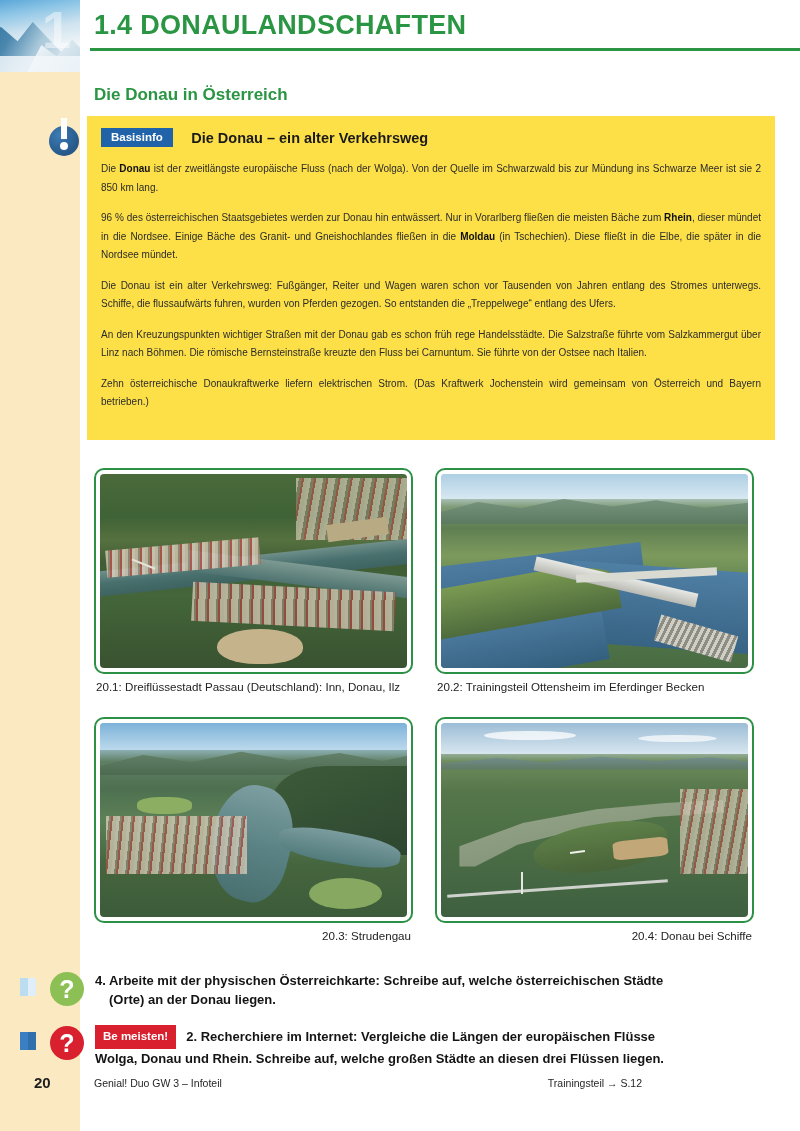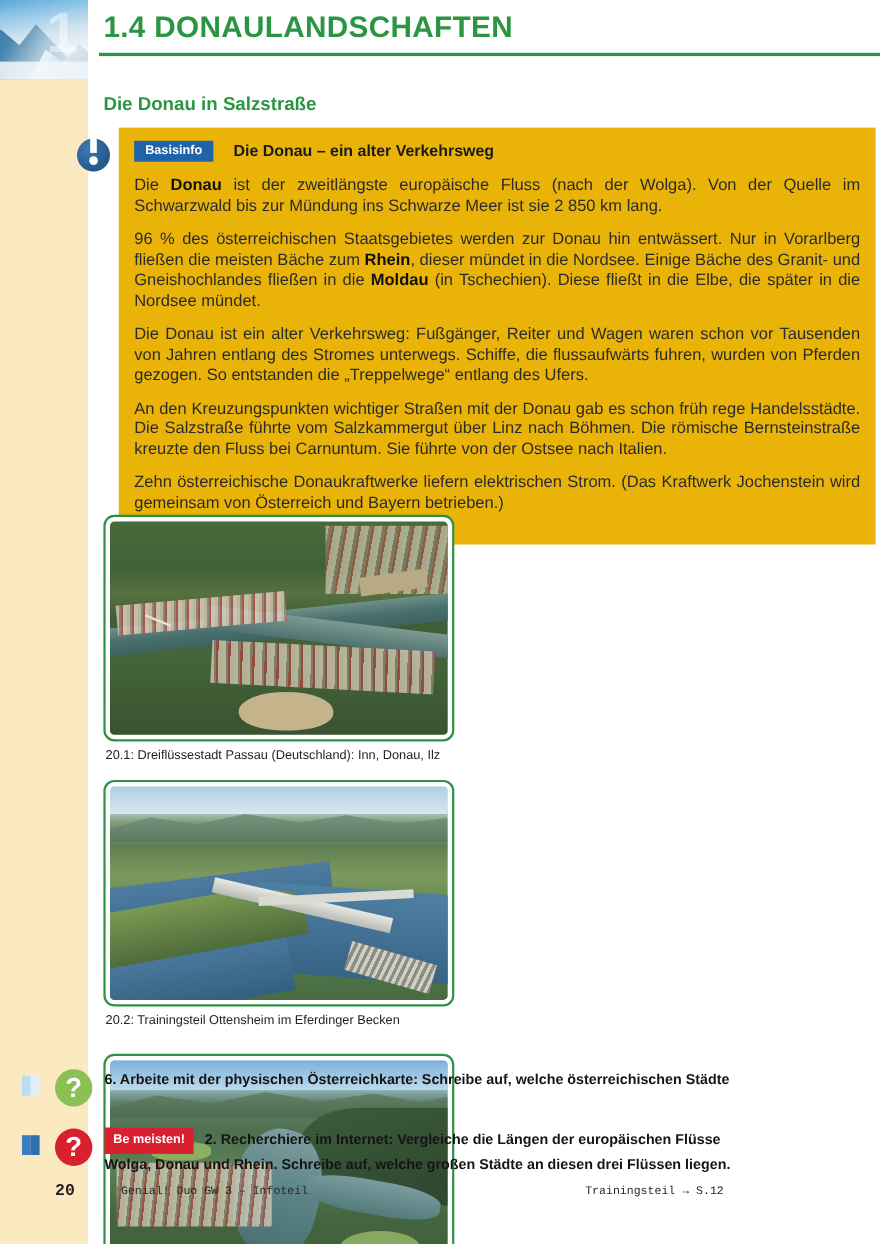--- a/index.html
+++ b/index.html
@@ -116,24 +116,24 @@
     left: 14px;
     top: 17px;
     font-size: 17px;
     font-weight: bold;
     color: #2a9543;
   }
 
   
   .info-block {
     position: absolute;
-    left: 28px;
+    left: 7px;
     top: 48px;
     width: 660px;
-    background: #eab308;
+    background: #fde047;
     padding: 12px 14px 28px 14px;
   }
   .info-head {
     position: relative;
     height: 22px;
     margin-bottom: 10px;
   }
   .basisinfo-tag {
     display: inline-block;
     background: #2163a8;
@@ -145,21 +145,21 @@
   }
   .info-subtitle {
     display: inline-block;
     margin-left: 14px;
     font-size: 14.5px;
     font-weight: bold;
     color: #1a1a1a;
     vertical-align: middle;
   }
   .para {
-    font-size: 15px;
+    font-size: 10px;
     line-height: 18.5px;
     color: #2b2b2b;
     margin: 0 0 12px 0;
     text-align: justify;
   }
   .para:last-of-type { margin-bottom: 0; }
   .para b { font-weight: bold; color: #111; }
 
   
   .excl-icon {
@@ -198,21 +198,21 @@
 
   
   .photo-grid {
     position: absolute;
     left: 14px;
     top: 400px;
     width: 660px;
   }
   .photo-row {
     display: flex;
-    flex-direction: column;
+    gap: 22px;
   }
   .photo-cell { width: 319px; }
   .photo-frame {
     width: 319px;
     height: 206px;
     border: 2px solid #2c9145;
     border-radius: 10px;
     box-sizing: border-box;
     padding: 4px;
     background: #ffffff;
@@ -399,25 +399,24 @@
     font-size: 11.5px;
     font-weight: bold;
     padding: 2px 8px 3px 8px;
     margin-right: 10px;
     vertical-align: 1px;
   }
 
   
   .footer {
     position: absolute;
-    left: 16px;
+    left: 0;
     top: 1070px;
     width: 700px;
     height: 30px;
-    font-family: Liberation Mono, monospace;
   }
   .page-num {
     position: absolute;
     left: 34px;
     top: 4px;
     font-size: 15px;
     font-weight: bold;
     color: #1e1e1e;
   }
   .footer-left {
@@ -449,21 +448,21 @@
       <div class="chapter-ghost">1</div>
     </div>
   </div>
 
   <div class="head-wrap">
     <div class="chapter-title">1.4 DONAULANDSCHAFTEN</div>
     <div class="title-rule"></div>
   </div>
 
   <div class="content">
-    <div class="section-title">Die Donau in Salzstraße</div>
+    <div class="section-title">Die Donau in Österreich</div>
 
     <div class="info-block">
       <div class="excl-icon">
         <div class="excl-circle"></div>
         <div class="excl-bar"></div>
         <div class="excl-dot"></div>
       </div>
       <div class="info-head">
         <span class="basisinfo-tag">Basisinfo</span>
         <span class="info-subtitle">Die Donau – ein alter Verkehrsweg</span>
@@ -554,21 +553,22 @@
 
     <div class="task">
       <div class="task-icons">
         <div class="diff-icon">
           <span class="pane-light"></span>
             <span class="pane-light" style="background:#dfeef9;"></span>
         </div>
         <div class="q-badge q-green">?</div>
       </div>
       <div class="task-text">
-        <span>6. Arbeite mit der physischen Österreichkarte: Schreibe auf, welche österreichischen Städte</span>
+        <span>4. Arbeite mit der physischen Österreichkarte: Schreibe auf, welche österreichischen Städte</span>
+        <span class="indent">(Orte) an der Donau liegen.</span>
       </div>
     </div>
 
     <div class="task" style="margin-top:6px;">
       <div class="task-icons">
         <div class="diff-icon">
           <span class="pane-dark"></span>
             <span class="pane-dark" style="background:#2f6fae;"></span>
         </div>
         <div class="q-badge q-red">?</div>

